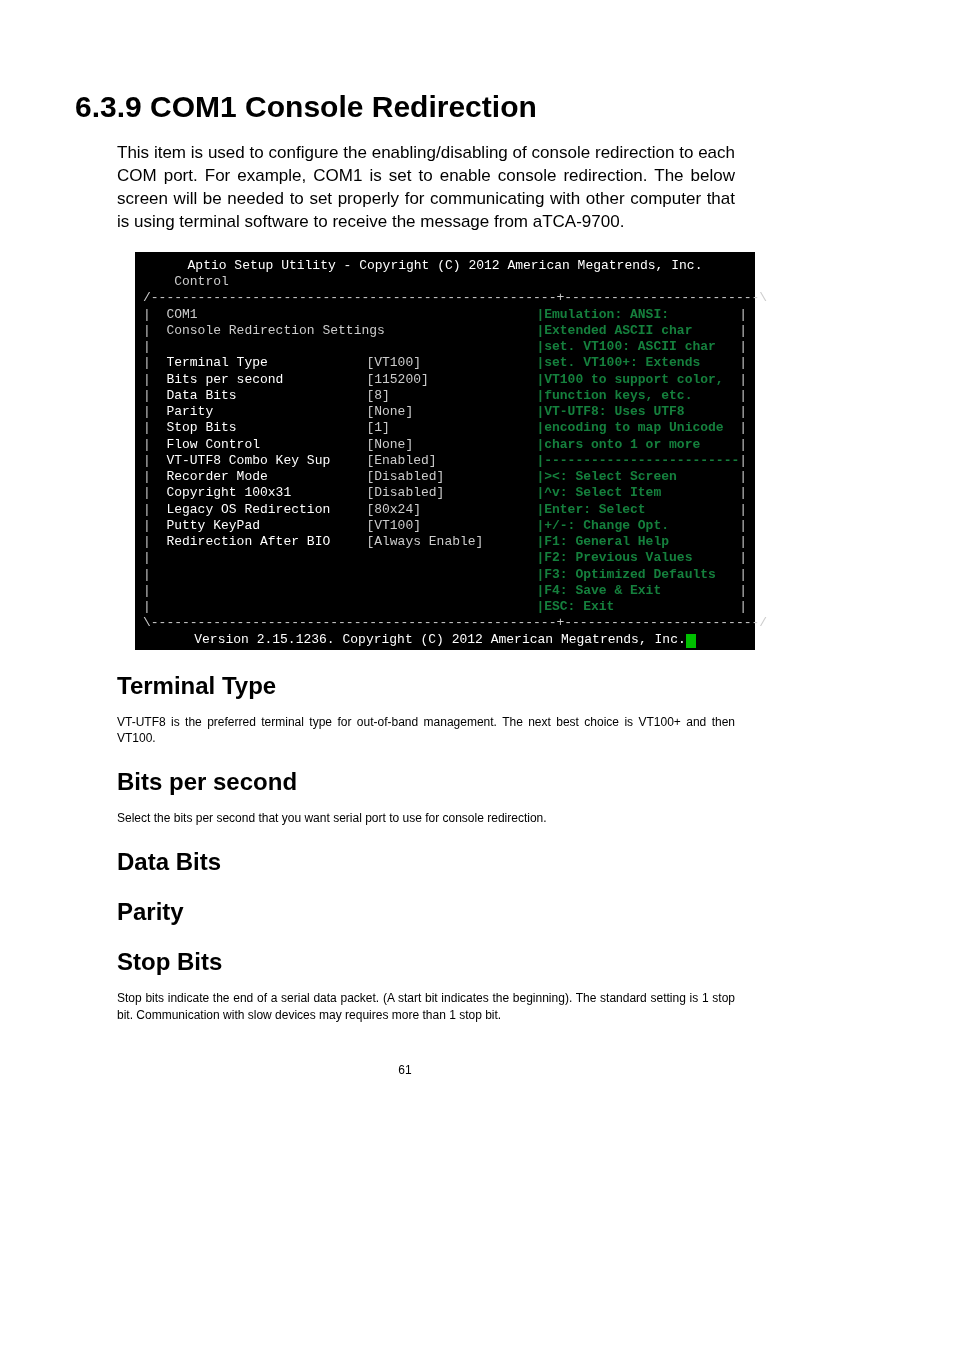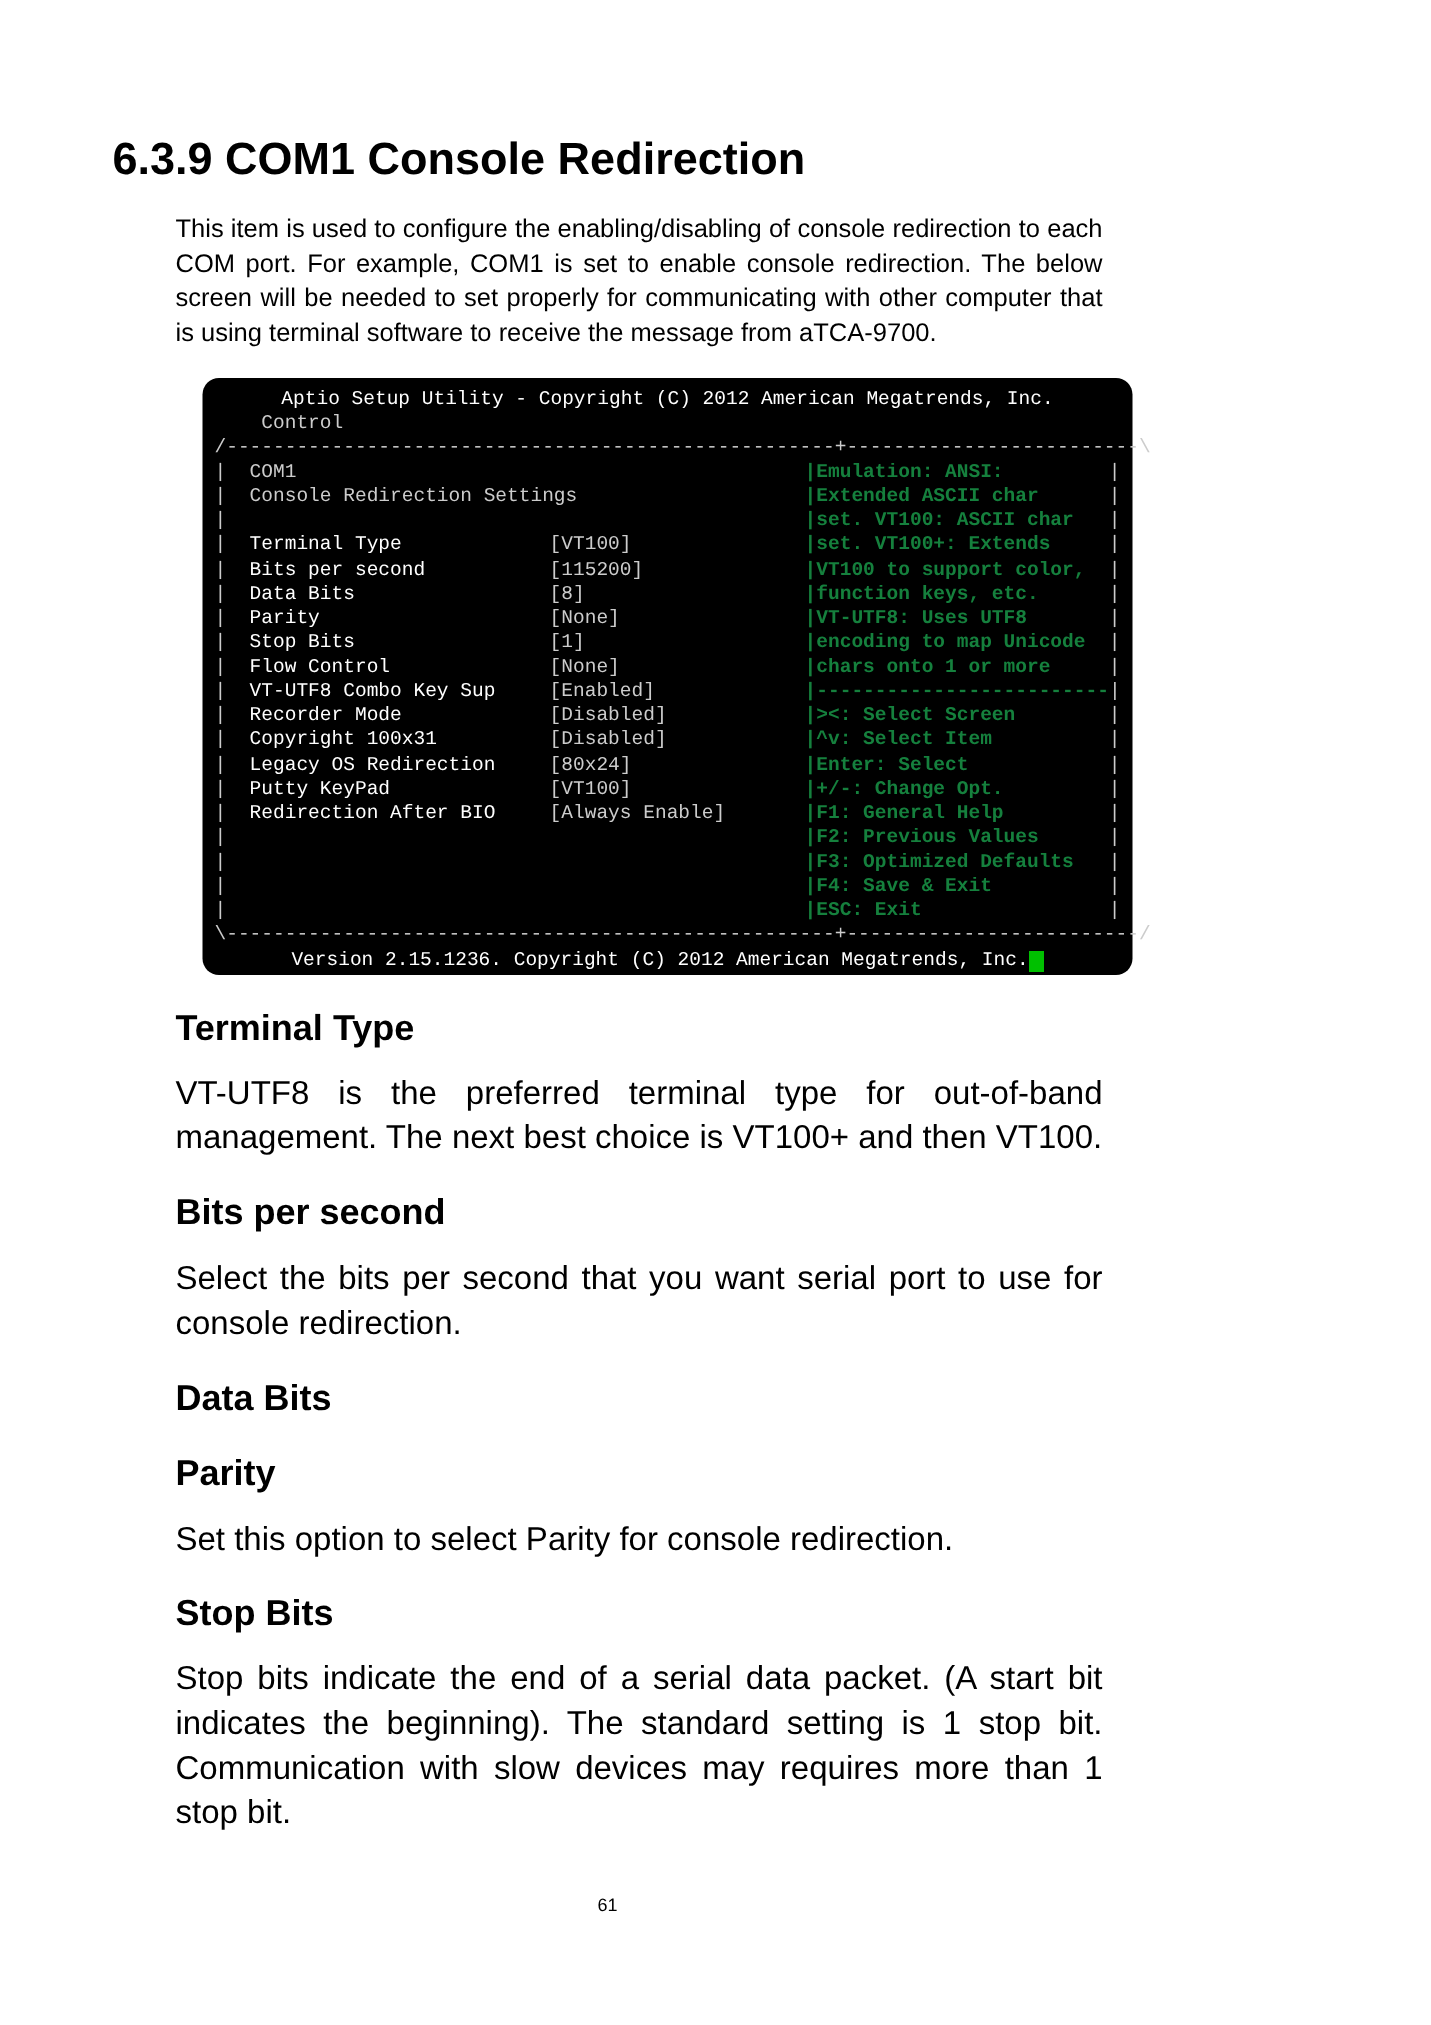--- a/index.html
+++ b/index.html
@@ -31,21 +31,20 @@
   .terminal {
     background: #000;
     font-family: "Courier New", monospace;
     font-size: 13px;
     line-height: 1.25;
     padding: 6px 8px 2px 8px;
     margin: 0 0 22px 60px;
     width: 620px;
     position: relative;
     box-sizing: border-box;
-    border-radius: 11px;
   }
   .term-top {
     color: #fff;
     text-align: center;
     white-space: pre;
   }
   .term-top-sub {
     color: #ccc;
     white-space: pre;
   }
@@ -90,21 +89,21 @@
     background: #00c000;
     vertical-align: bottom;
   }
   h2.sub {
     font-size: 24px;
     font-weight: bold;
     margin: 22px 0 14px 0;
     padding-left: 42px;
   }
   .body-p {
-    font-size: 22px;
+    font-size: 12px;
     line-height: 1.35;
     text-align: justify;
     margin: 0 0 4px 0;
     padding-left: 42px;
   }
   .pagenum {
     text-align: center;
     font-size: 12px;
     color: #000;
     margin-top: 40px;
@@ -150,19 +149,18 @@
     </div>
   </div>
 
   <div id="sections">
       <h2 class="sub">Terminal Type</h2>
       <p class="body-p">VT-UTF8 is the preferred terminal type for out-of-band management. The next best choice is VT100+ and then VT100.</p>
       <h2 class="sub">Bits per second</h2>
       <p class="body-p">Select the bits per second that you want serial port to use for console redirection.</p>
       <h2 class="sub">Data Bits</h2>
       <h2 class="sub">Parity</h2>
-      <p class="body-p">Set this option to select Parity for console redirection.</p>
       <h2 class="sub">Stop Bits</h2>
       <p class="body-p">Stop bits indicate the end of a serial data packet. (A start bit indicates the beginning). The standard setting is 1 stop bit. Communication with slow devices may requires more than 1 stop bit.</p>
     </div>
 
   <div class="pagenum">61</div>
 </div>
 
 </body></html>

